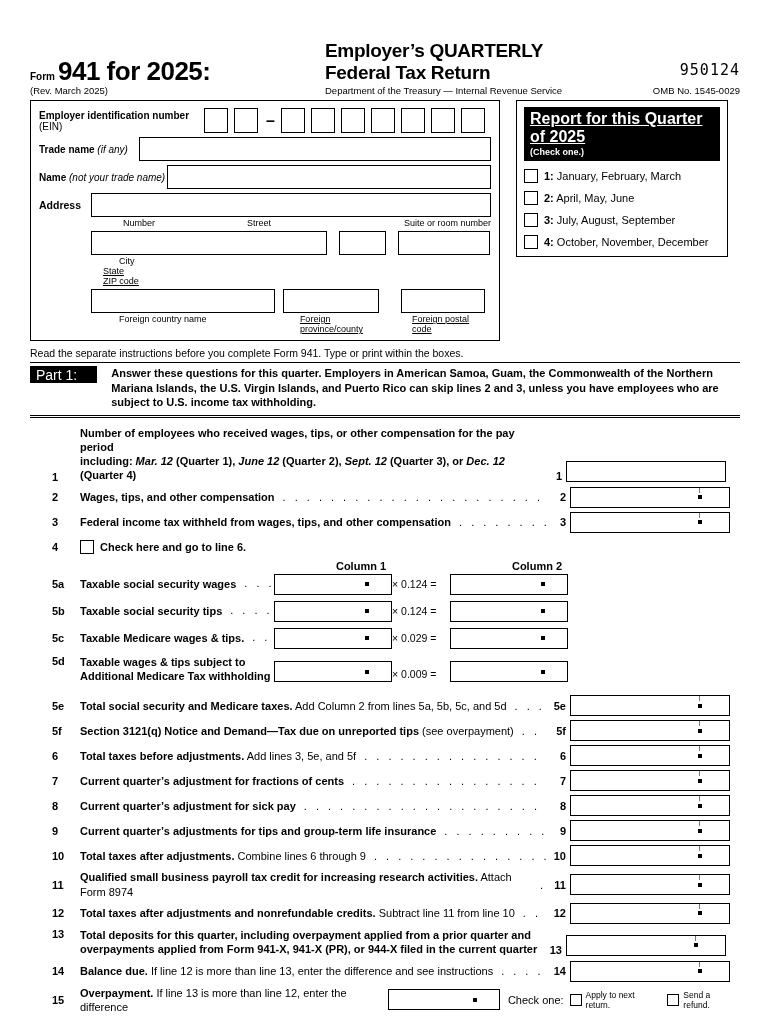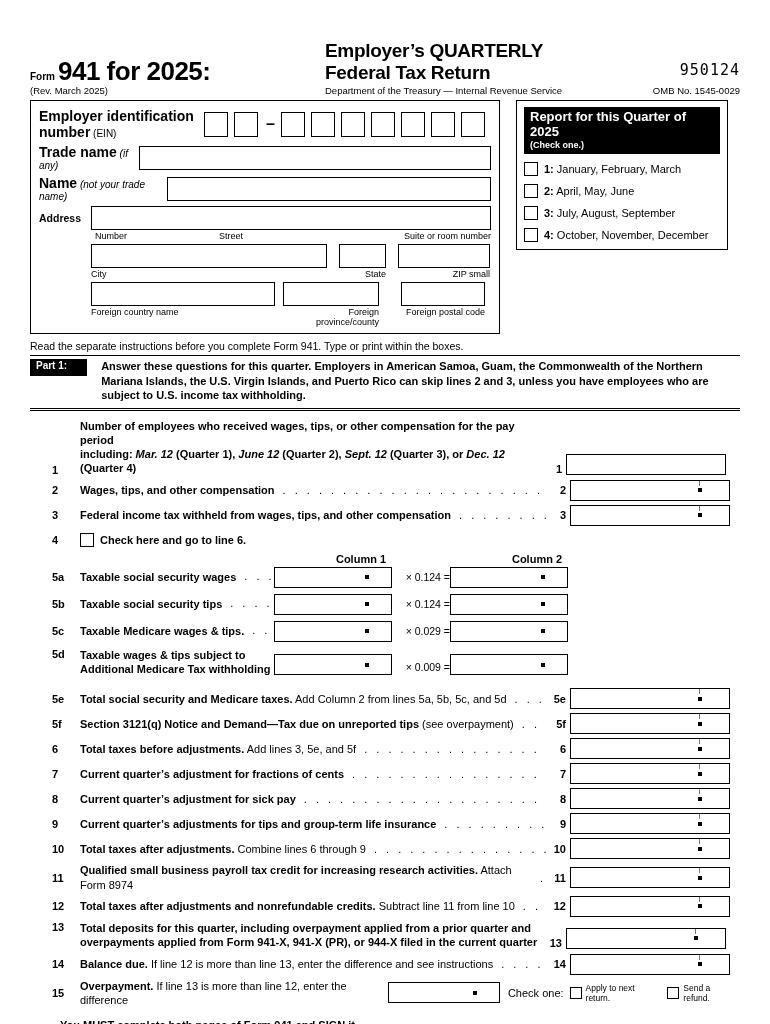--- a/index.html
+++ b/index.html
@@ -21,41 +21,41 @@
   .hdr-title { font-size:19px; font-weight:bold; letter-spacing:-0.3px; }
   .hdr-dept { font-size:9.5px; margin-top:1px; }
   .hdr-right { width:130px; text-align:right; padding-top:2px; }
   .ocr { font-family:"DejaVu Sans Mono", monospace; font-size:15px; letter-spacing:1px; }
   .omb { font-size:9.5px; margin-top:6px; }
   
   .topsec { display:flex; margin-top:4px; align-items:flex-start; }
   .empbox { width:470px; border:1.7px solid #000; padding:7px 8px 5px 8px; }
   .emprow { display:flex; align-items:center; margin-bottom:4px; }
   .emplbl { font-size:10px; }
-  .emplbl b { font-size:14px; }
+  .emplbl b { font-size:10px; }
   .ibox { border:1.5px solid #000; height:24px; background:#fff; }
   .einboxes { display:flex; align-items:center; margin-left:4px; }
   .einbox { width:24px; height:25px; border:1.8px solid #000; margin-right:6px; }
   .eindash { font-size:16px; font-weight:bold; margin:0 6px 0 2px; }
   .caps { display:flex; font-size:9px; margin:1px 0 3px 0; }
-  .cap-c { text-align:right; }
-  .sublbl { font-size:9px; }
+  .cap-c { text-align:left;text-decoration:underline; }
+  .sublbl { font-size:9px;margin-left:28px; }
   
   .qbox { width:212px; border:1.7px solid #000; margin-left:16px; padding:6px 7px 7px 7px; }
   .qhead { background:#000; color:#fff; padding:3px 6px 4px 6px; }
-  .qhead .t { font-size:13px; font-weight:bold; line-height:1.15; }
+  .qhead .t { font-size:16px; font-weight:bold; line-height:1.15;text-decoration:underline; }
   .qhead .s { font-size:9px; font-weight:bold; }
   .qopt { display:flex; align-items:center; margin-top:8px; font-size:11px; }
   .cb { display:inline-block; width:14px; height:14px; border:1.5px solid #000; background:#fff; flex:none; }
   .qopt .cb { margin-right:6px; }
   .qnote { font-size:10px; margin-top:8px; line-height:1.25; }
   
   .readnote { font-size:10.5px; margin-top:6px; }
   .part1 { border-top:1.2px solid #000; border-bottom:3px double #000; display:flex; margin-top:3px; padding:3px 0 5px 0; }
-  .p1badge { background:#000; color:#fff; font-weight:bold; font-size:10px; padding:1px 20px 2px 6px; height:17px; flex:none; }
+  .p1badge { background:#000; color:#fff; font-weight:normal; font-size:14px; padding:1px 20px 2px 6px; height:17px; flex:none; }
   .p1text { font-size:11px; font-weight:bold; margin-left:14px; line-height:1.32; padding-right:4px; }
   
   .lines { margin-top:8px; }
   .row { display:flex; align-items:center; margin-bottom:4px; padding-left:22px; }
   .row.tall { align-items:flex-end; }
   .num { width:28px; flex:none; font-weight:bold; font-size:11px; }
   .lbl { font-size:11px; line-height:1.3; }
   .lbl b { font-size:11px; }
   .grow { flex:1; }
   .dots { flex:1; overflow:hidden; white-space:nowrap; font-size:11px; word-spacing:6px; padding:0 6px 0 8px; }
@@ -68,21 +68,21 @@
   
   .colhdr { display:flex; padding-left:272px; font-size:11px; font-weight:bold; margin:6px 0 2px 0; }
   .colhdr .c1 { width:118px; text-align:center; }
   .colhdr .sp { width:58px; }
   .colhdr .c2 { width:118px; text-align:center; }
   .row5 .lblbox { width:194px; flex:none; display:flex; }
   .row5 .lblbox .lbl { flex:none; }
   .row5 .lblbox .dots { padding:0 10px 0 8px; }
   .colbox { width:118px; height:21px; flex:none; border:1.8px solid #000; position:relative; }
   .colbox::after { content:""; position:absolute; width:4px; height:4px; background:#000; right:22px; top:50%; margin-top:-2px; }
-  .mult { width:58px; flex:none; text-align:right; font-size:10.5px; }
+  .mult { width:58px; flex:none; text-align:left; font-size:10.5px; }
   .row5 { margin-bottom:6px; }
   .gap6 { height:6px; }
   
   .checklbl { font-size:11px; font-weight:bold; margin-left:6px; }
   .l15box { width:112px; height:21px; flex:none; border:1.8px solid #000; position:relative; margin:0 8px; }
   .l15box::after { content:""; position:absolute; width:4px; height:4px; background:#000; right:22px; top:50%; margin-top:-2px; }
   .checkone { font-size:11px; flex:none; }
   .smopt { font-size:8.5px; margin:0 4px 0 4px; }
   .cb-sm { width:12px; height:12px; margin-left:6px; }
   
@@ -145,24 +145,24 @@
       <div class="caps" style="padding-left:56px;">
         <span class="sublbl">Number</span>
         <span class="sublbl" style="margin-left:92px;">Street</span>
         <span class="sublbl grow" style="text-align:right;">Suite or room number</span>
       </div>
       <div class="emprow" style="margin-bottom:0;padding-left:52px;">
         <div class="ibox" style="width:236px;"></div>
         <div class="ibox" style="width:47px;margin-left:12px;"></div>
         <div class="ibox" style="width:92px;margin-left:12px;"></div>
       </div>
-      <div class="caps" style="padding-left:52px;">
+      <div class="caps" style="padding-left:52px;flex-direction:column;">
         <span class="sublbl" style="width:236px;">City</span>
         <span class="sublbl cap-c" style="width:47px;margin-left:12px;">State</span>
-        <span class="sublbl cap-c" style="width:92px;margin-left:12px;">ZIP small</span>
+        <span class="sublbl cap-c" style="width:92px;margin-left:12px;">ZIP code</span>
       </div>
       <div class="emprow" style="margin-bottom:0;padding-left:52px;">
         <div class="ibox" style="width:184px;"></div>
         <div class="ibox" style="width:96px;margin-left:8px;"></div>
         <div class="ibox" style="width:84px;margin-left:22px;"></div>
       </div>
       <div class="caps" style="padding-left:52px;margin-bottom:1px;">
         <span class="sublbl" style="width:184px;">Foreign country name</span>
         <span class="sublbl cap-c" style="width:96px;margin-left:8px;">Foreign province/county</span>
         <span class="sublbl cap-c" style="width:84px;margin-left:22px;">Foreign postal code</span>

